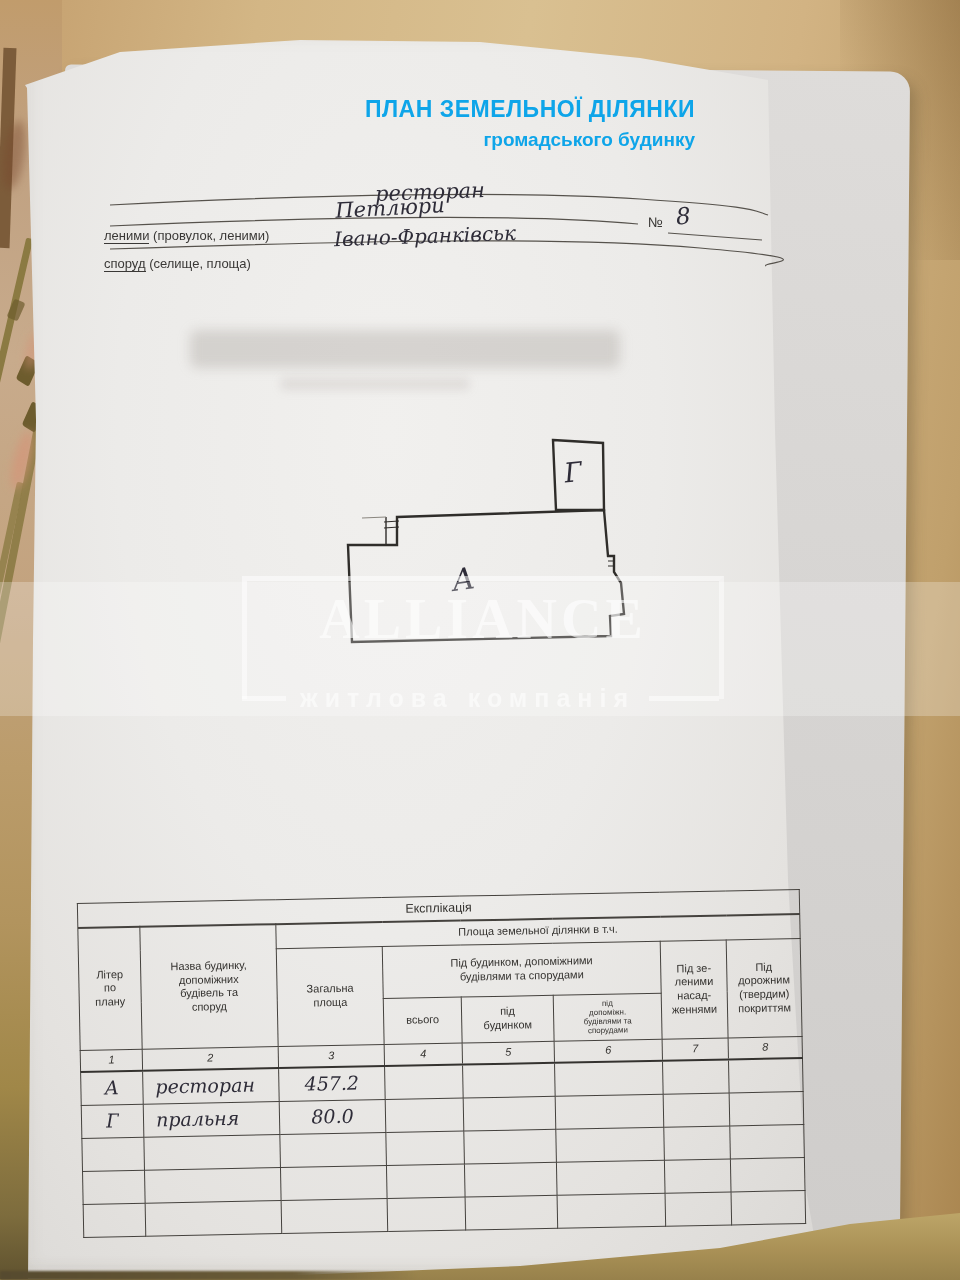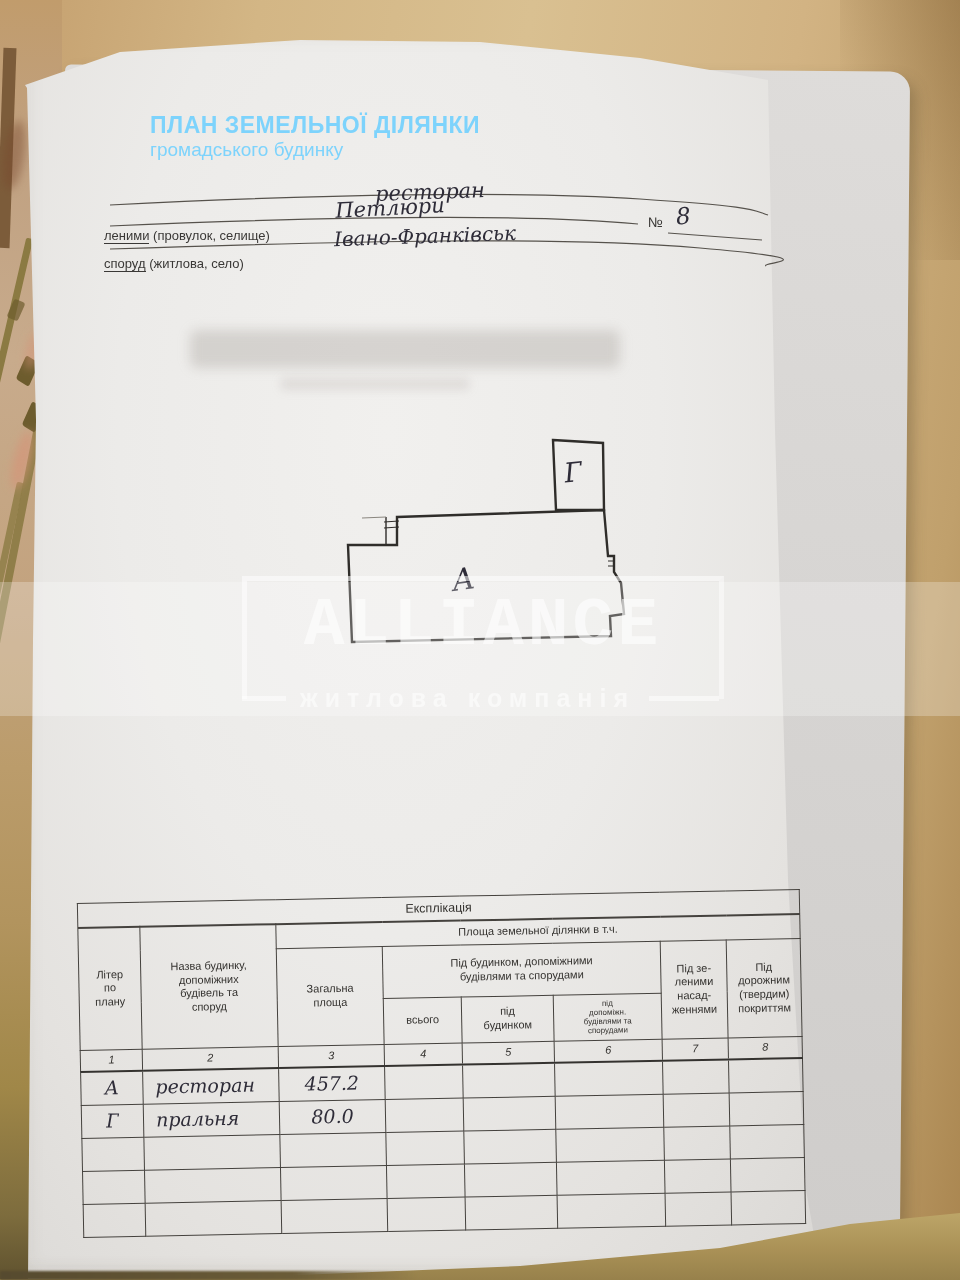--- a/index.html
+++ b/index.html
@@ -32,23 +32,23 @@
     background:linear-gradient(185deg,#dedcda 0%,#d6d4d2 50%,#ceccca 100%);
     border-radius:6px 20px 10px 6px;transform:rotate(.5deg);
     box-shadow:6px 8px 14px rgba(90,75,45,.35);}
   .front-page{position:absolute;left:15px;top:30px;width:830px;height:1250px;
     background:radial-gradient(ellipse at 45% 32%,#f1f0ee 0%,#ecebe9 42%,#e4e2df 72%,#d9d7d4 100%);
     clip-path:polygon(10px 55px,105px 22px,285px 10px,465px 12px,625px 28px,753px 50px,
       760px 400px,773px 850px,791px 1160px,807px 1250px,13px 1250px,18px 610px,21px 390px,12px 58px);
     box-shadow:inset -14px 0 22px rgba(120,105,80,.18), inset 10px -6px 20px rgba(120,105,80,.12);}
 
   
-  .hdr{position:absolute;left:150px;top:112px;width:545px;text-align:left;color:#7dd3fc;}
+  .hdr{position:absolute;left:150px;top:96px;width:545px;text-align:right;color:#0ea5e9;}
   .hdr .t1{font-size:23px;font-weight:bold;letter-spacing:.5px;}
-  .hdr .t2{font-size:19px;font-weight:normal;margin-top:0;}
+  .hdr .t2{font-size:19px;font-weight:bold;margin-top:6px;}
   .hw{font-family:"DejaVu Serif",serif;font-style:italic;color:#2e2c38;}
   .hw-restoran{position:absolute;left:300px;top:180px;width:260px;text-align:center;font-size:21px;transform:rotate(-2deg);}
   .hw-street{position:absolute;left:290px;top:196px;width:200px;text-align:center;font-size:21px;transform:rotate(-3deg);}
   .hw-city{position:absolute;left:310px;top:224px;width:230px;text-align:center;font-size:20px;transform:rotate(-2deg);}
   .hw-num{position:absolute;left:676px;top:203px;font-size:23px;transform:rotate(-4deg);}
   .lbl{position:absolute;font-size:13px;color:#3a3836;}
   .lbl-street{left:104px;top:228px;}
   .lbl-city{left:104px;top:256px;}
   .lbl u{text-decoration:none;border-bottom:1px solid #3a3836;}
   .lbl-no{position:absolute;left:648px;top:214px;font-size:14px;color:#3a3836;}
@@ -61,22 +61,22 @@
     background:rgba(148,141,133,.18);filter:blur(5px);}
 
   
   .plan{position:absolute;left:330px;top:425px;}
 
   
   .wm-band{position:absolute;left:0;top:582px;width:960px;height:134px;background:rgba(255,255,255,.25);}
   .wm{position:absolute;left:242px;top:576px;width:472px;height:118px;
     border-top:5px solid rgba(255,255,255,.55);border-left:5px solid rgba(255,255,255,.55);
     border-right:5px solid rgba(255,255,255,.45);}
-  .wm-name{margin-top:6px;text-align:center;font-size:68px;font-weight:bold;letter-spacing:4px;
-    color:rgba(255,255,255,.6);font-family:Liberation Mono, monospace;}
+  .wm-name{margin-top:6px;text-align:center;font-size:56px;font-weight:bold;letter-spacing:4px;
+    color:rgba(255,255,255,.6);font-family:Liberation Serif, serif;}
   .wm-tagrow{position:absolute;left:-5px;right:-5px;bottom:-14px;display:flex;align-items:center;gap:14px;}
   .wm-dash{height:5px;background:rgba(255,255,255,.5);flex:0 0 44px;}
   .wm-dash.r{flex:0 0 70px;}
   .wm-tag{font-size:25px;font-weight:600;letter-spacing:7px;color:rgba(255,255,255,.55);white-space:nowrap;}
 
   
   .tbl-wrap{position:absolute;left:80px;top:896px;width:722px;transform:rotate(-1.1deg);}
   table.expl{border-collapse:collapse;width:722px;table-layout:fixed;color:#34322f;}
   table.expl td{border:1px solid #45423e;text-align:center;vertical-align:middle;
     font-size:11px;line-height:1.25;padding:1px 2px;overflow:hidden;}
@@ -128,22 +128,22 @@
     <path d="M110,226 C 320,217 520,213 638,224" stroke="#56524c" stroke-width="1.2" fill="none"></path>
     <path d="M668,233 L 762,240" stroke="#56524c" stroke-width="1.2" fill="none"></path>
     <path d="M110,249 C 350,241 560,236 700,248 S 760,262 766,266" stroke="#56524c" stroke-width="1.2" fill="none"></path>
   </svg>
 
   <div class="hw hw-restoran">ресторан</div>
   <div class="hw hw-street">Петлюри</div>
   <div class="hw hw-city">Івано-Франківськ</div>
   <div class="hw hw-num">8</div>
 
-  <div class="lbl lbl-street"><u>леними</u><span> (провулок, селище)</span></div>
-  <div class="lbl lbl-city"><u>споруд</u><span> (житлова, село)</span></div>
+  <div class="lbl lbl-street"><u>леними</u><span> (провулок, леними)</span></div>
+  <div class="lbl lbl-city"><u>споруд</u><span> (селище, площа)</span></div>
   <div class="lbl-no">№</div>
 
   <div class="ghost"></div>
   <div class="ghost2"></div>
 
   <svg class="plan" width="310" height="230" viewBox="330 425 310 230">
 
     <path d="M397,517 L604,510 L608,556 L614,556 L614,572 L621,583 L624,614 L610,616 L611,636 L352,642 L348,545 L397,545 Z" fill="none" stroke="#2f2d2a" stroke-width="2.4" stroke-linejoin="miter"></path>
 
     <path d="M386,517 L386,545" stroke="#2f2d2a" stroke-width="1.4" fill="none"></path>

